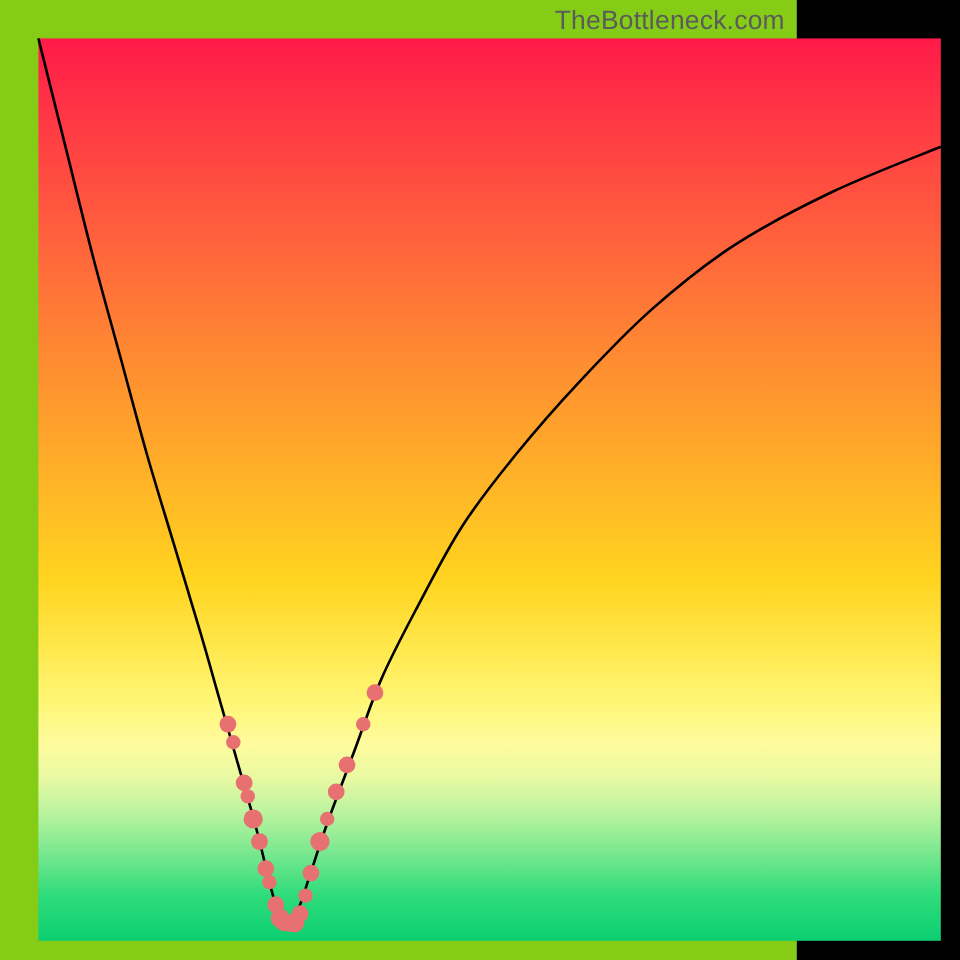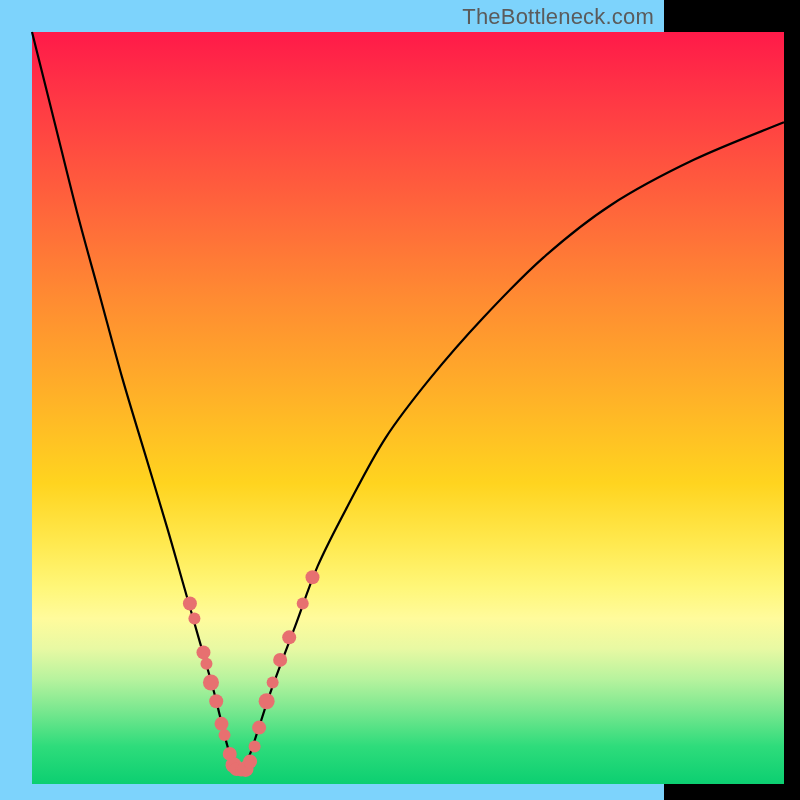--- a/index.html
+++ b/index.html
@@ -8,21 +8,21 @@
     width: 800px;
     height: 800px;
     overflow: hidden;
     background: #000;
     font-family: Arial, Helvetica, sans-serif;
   }
   .frame {
     position: relative;
     width: 664px;
     height: 800px;
-    background: #7dd3fc;
+    background: #84cc16;
   }
   .plot-area {
     position: absolute;
     left: 32px;
     top: 32px;
     width: 752px;
     height: 752px;
     
     background: linear-gradient(to bottom,
       #ff1a49 0%,

